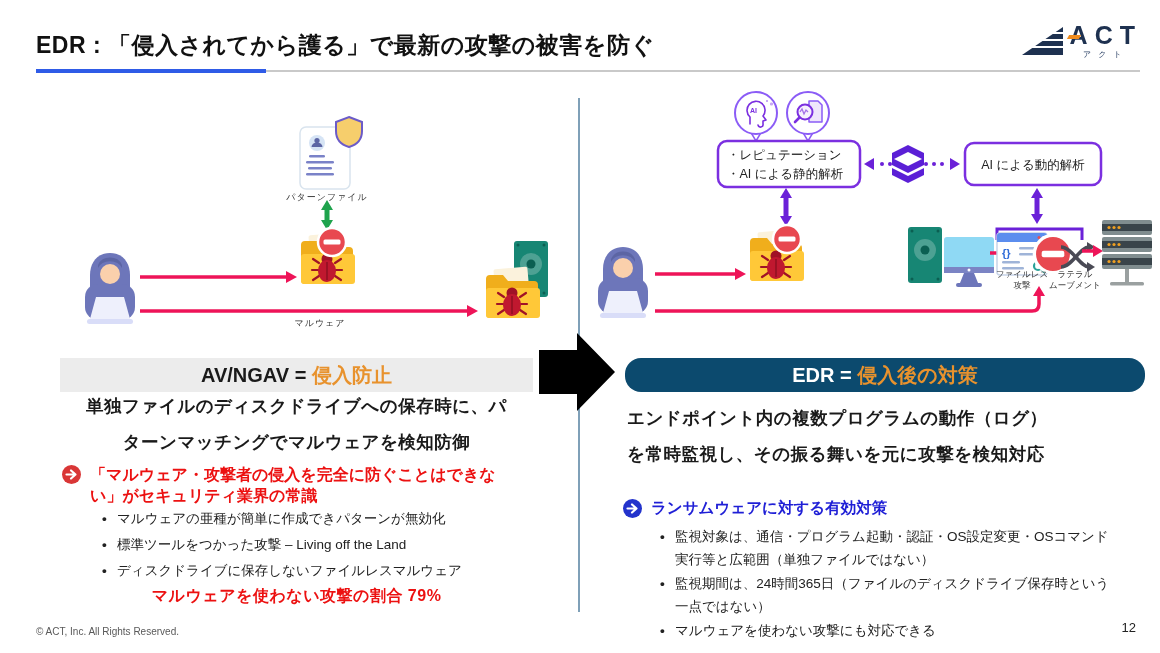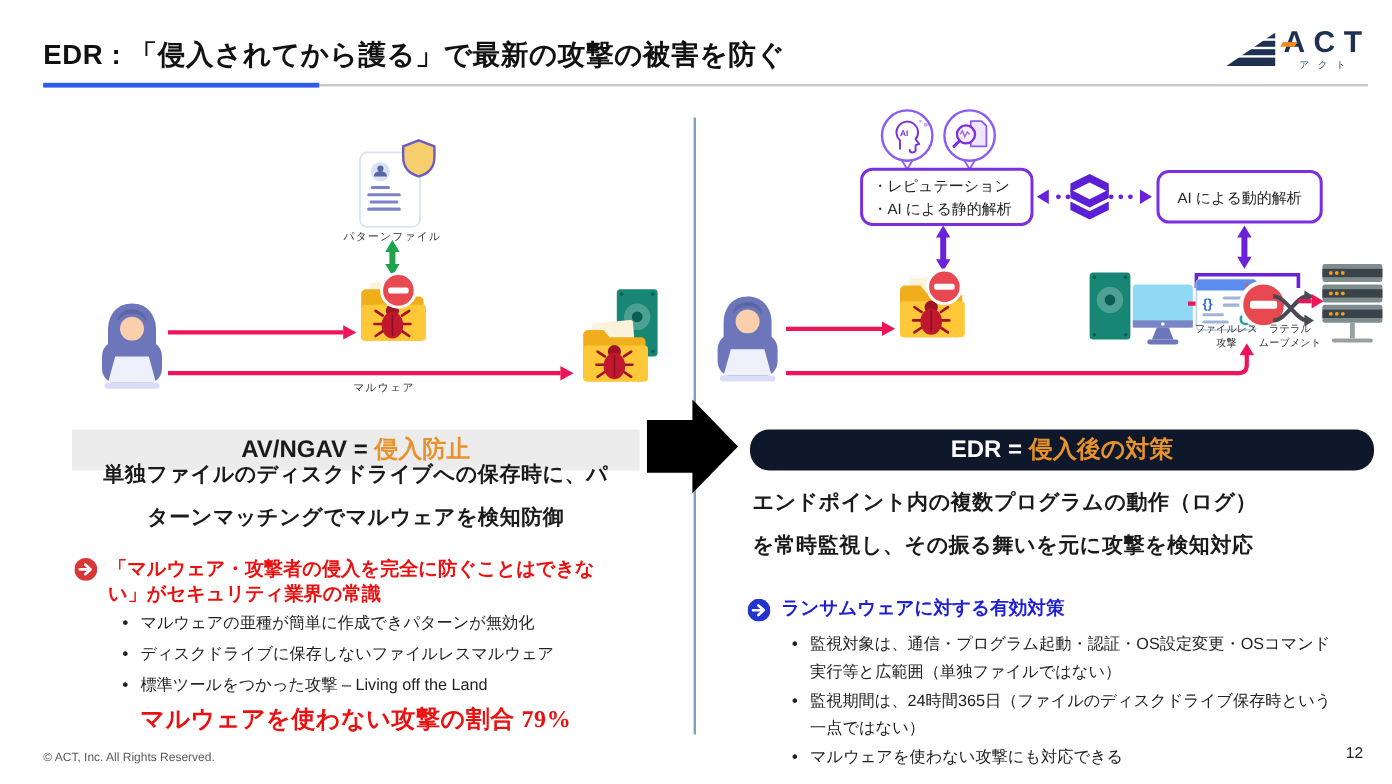--- a/index.html
+++ b/index.html
@@ -17,44 +17,44 @@
   
   .divider{position:absolute;left:578px;top:98px;width:2px;height:514px;background:#7fa0b8;}
   .big-arrow{position:absolute;left:539px;top:332px;z-index:5;}
   .diagram{position:absolute;}
   #diagram-left{left:40px;top:95px;}
   #diagram-right{left:585px;top:88px;}
   
   .bar{position:absolute;top:358px;height:34px;line-height:34px;text-align:center;
        font-size:20px;font-weight:bold;}
   .bar-left{left:60px;width:473px;background:#ececec;color:#1a1a1a;}
-  .bar-right{left:625px;width:520px;background:#0f172a;color:#ffffff;border-radius:16px;}
+  .bar-right{left:625px;width:520px;background:#0c4a6e;color:#ffffff;border-radius:16px;}
   .hl{color:#e8922d;}
   
   .body-text{position:absolute;font-size:17.5px;font-weight:bold;line-height:36px;color:#1a1a1a;letter-spacing:.5px;}
-  .body-left{left:60px;top:377px;width:473px;text-align:center;}
+  .body-left{left:60px;top:388px;width:473px;text-align:center;}
   .body-right{left:627px;top:400px;width:490px;text-align:left;}
   
   .callout{position:absolute;display:flex;gap:9px;align-items:flex-start;}
   .callout-left{left:62px;top:464px;width:465px;}
   .callout-left .callout-text{font-size:16px;font-weight:bold;color:#ec1111;line-height:21px;width:440px;}
   .callout-right{left:623px;top:498px;width:470px;}
   .callout-right .callout-text{font-size:15.5px;font-weight:bold;color:#1f1fd6;line-height:20px;}
   .callout-badge{flex:0 0 auto;margin-top:1px;}
   
   ul.bullets{margin:0;padding:0;list-style:none;position:absolute;}
   ul.bullets li{position:relative;padding-left:17px;color:#222;}
   ul.bullets li::before{content:"\2022";position:absolute;left:2px;top:0;font-weight:bold;}
   .bullets-left{left:100px;top:510px;width:430px;font-size:13.5px;line-height:18px;}
   .bullets-left li{margin-bottom:8px;}
   .bullets-right{left:658px;top:525px;width:455px;font-size:13.5px;line-height:23px;}
   .bullets-right li{margin-bottom:1px;}
   
   .stat{position:absolute;left:60px;top:586px;width:473px;text-align:center;
-        font-size:20px;font-weight:bold;color:#ec1111;letter-spacing:.5px;font-family:Liberation Serif, serif;}
+        font-size:16px;font-weight:bold;color:#ec1111;letter-spacing:.5px;}
   
   .copyright{position:absolute;left:36px;top:626px;font-size:10px;color:#595959;}
   .page-number{position:absolute;right:24px;top:620px;font-size:13px;color:#222;}
   svg text{font-family:"Liberation Sans","DejaVu Sans",sans-serif;}
 </style>
 </head>
 <body>
 
 <div class="slide">
 
@@ -315,22 +315,22 @@
   </div>
   <div class="callout callout-left">
     <svg class="callout-badge" width="19" height="19" viewBox="0 0 19 19">
       <circle cx="9.5" cy="9.5" r="9.5" fill="#d93636"></circle>
       <path d="M4.5,9.5 H12 M9,5.5 l4.5,4 -4.5,4" fill="none" stroke="#ffffff" stroke-width="2.2" stroke-linecap="round" stroke-linejoin="round"></path>
     </svg>
     <div class="callout-text">「マルウェア・攻撃者の侵入を完全に防ぐことはできない」がセキュリティ業界の常識</div>
   </div>
   <ul class="bullets bullets-left">
     <li>マルウェアの亜種が簡単に作成できパターンが無効化</li>
+    <li>標準ツールをつかった攻撃 – Living off the Land</li>
     <li>ディスクドライブに保存しないファイルレスマルウェア</li>
-    <li>標準ツールをつかった攻撃 – Living off the Land</li>
   </ul>
   <div class="stat">マルウェアを使わない攻撃の割合 79%</div>
 
   <div class="bar bar-right">
     <span>EDR = </span><span class="hl">侵入後の対策</span>
   </div>
   <div class="body-text body-right">
     <div>エンドポイント内の複数プログラムの動作（ログ）</div>
     <div>を常時監視し、その振る舞いを元に攻撃を検知対応</div>
   </div>

